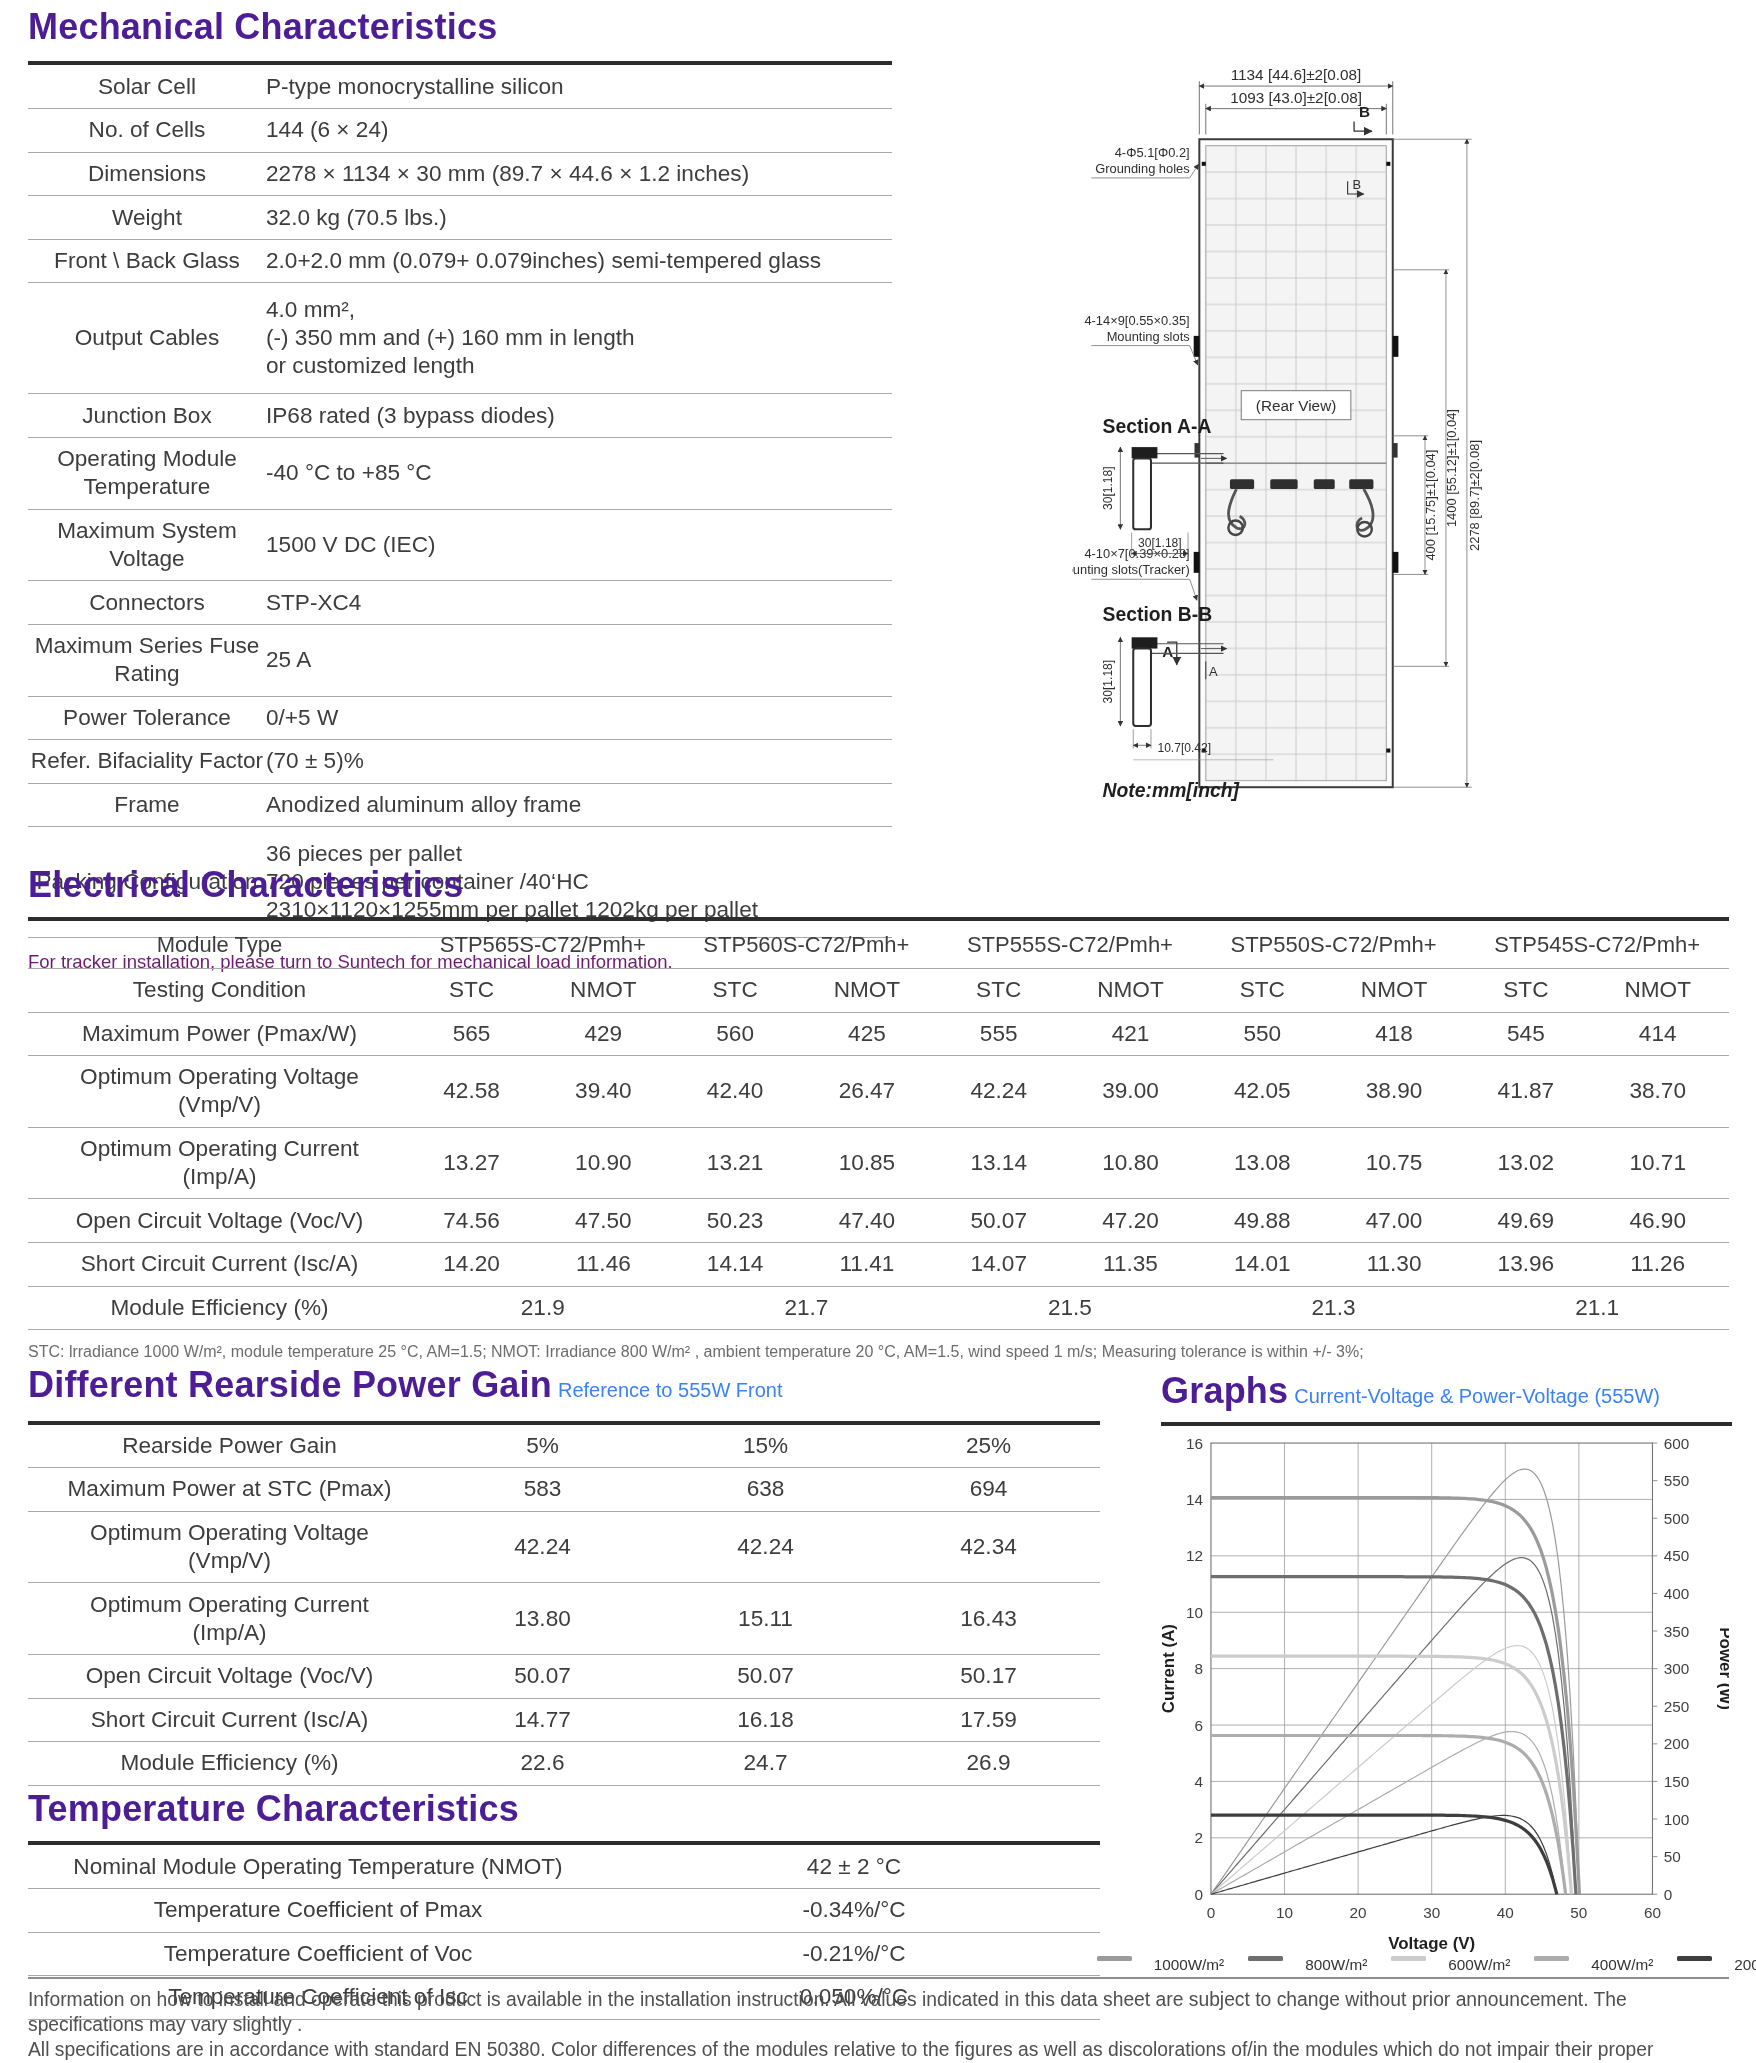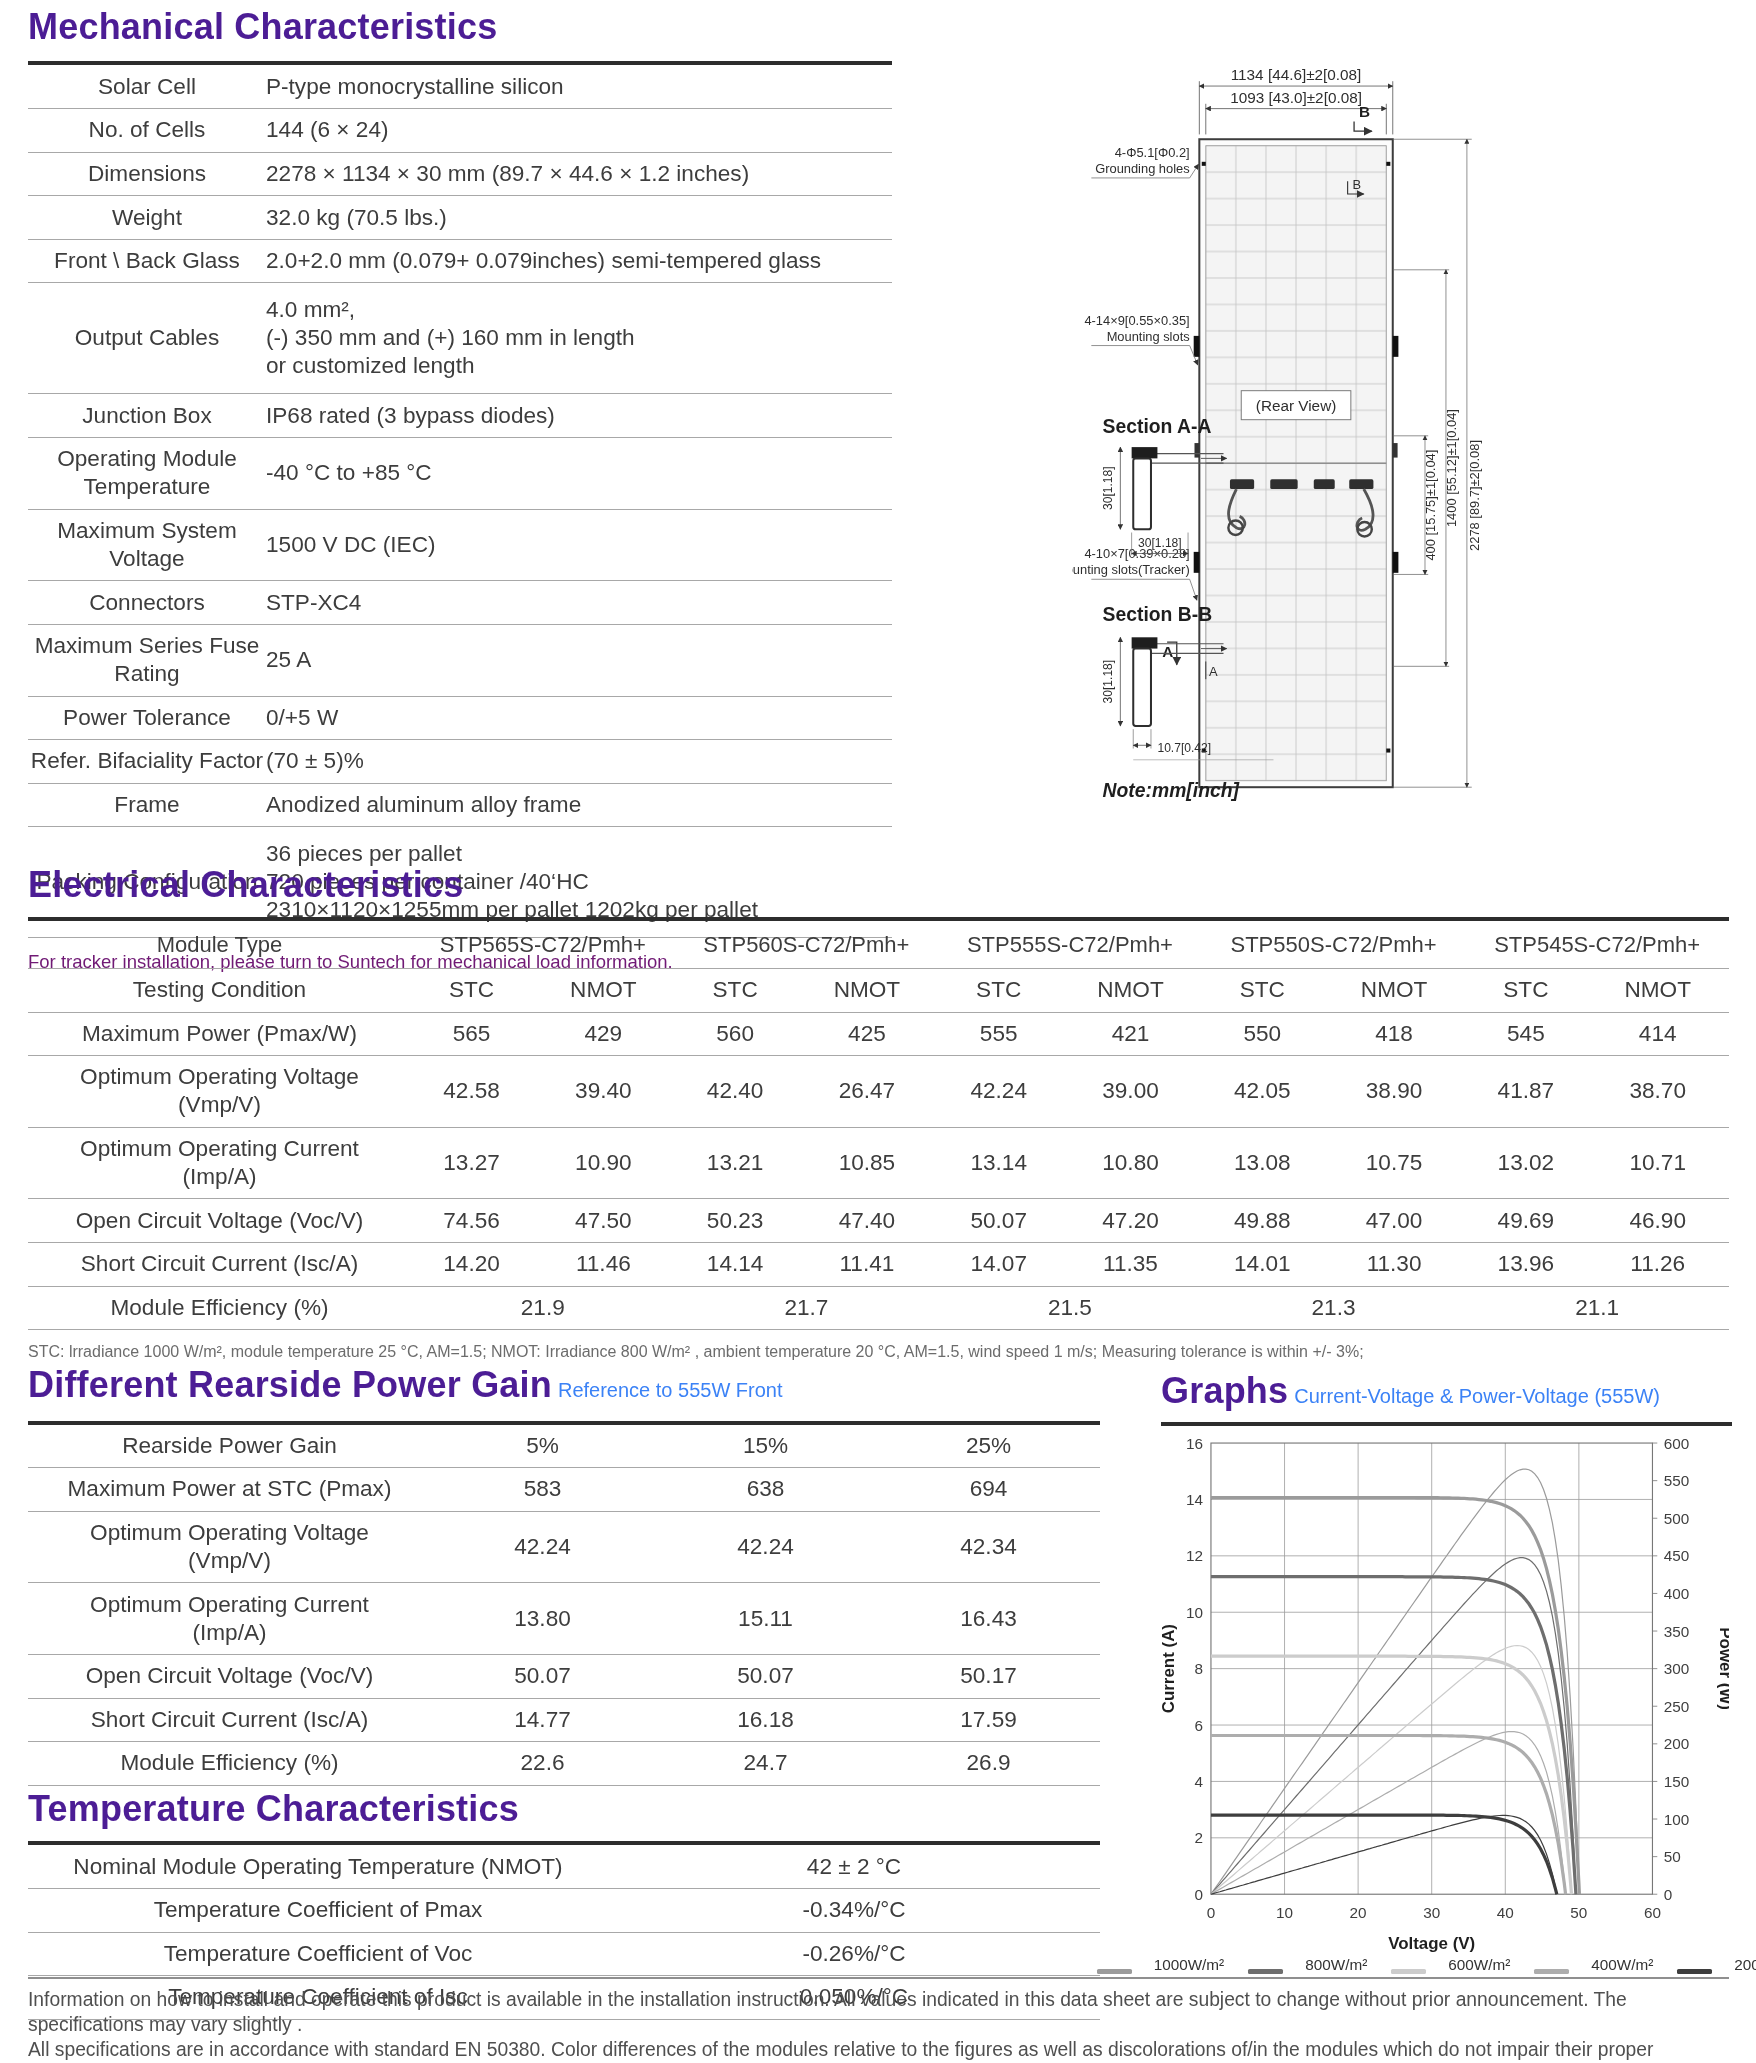--- a/index.html
+++ b/index.html
@@ -27,21 +27,21 @@
   .elec tr.module-row td{padding:9.7px 0;font-size:22px}
   .footnote{font-size:16px;color:#6c6c6c;margin-top:13px}
   .rear-block{left:28px;top:1364px;width:1072px}
   .rear-block table{margin-top:14.5px}
   .graphs-block{left:1161px;top:1370px;width:571px}
   .graphs-rule{height:4px;background:#2d2d2d;margin-top:9.7px}
   #iv-svg{display:block;margin-top:4.8px}
   #iv-svg text.tick{font-size:19px;fill:#3f3f3f}
   #iv-svg text.axis-title{font-size:21px;font-weight:700;fill:#1f1f1f}
   .legend-row{display:flex;justify-content:center;gap:24px;margin-top:1.6px}
-  .legend-item{display:flex;align-items:flex-end;gap:22px}
+  .legend-item{display:flex;align-items:flex-start;gap:22px}
   .legend-swatch{display:inline-block;width:35px;height:4.8px;border-radius:1.6px}
   .legend-label{font-size:15.3px;color:#333}
   .temp-block{left:28px;top:1788px;width:1072px}
   .temp-block table{margin-top:11.3px}
   .temp td{padding:5.6px 0}
   .temp td.lbl{width:580px}
   .footer-block{left:28px;top:1977px;width:1701px}
   .footer-rule{height:1.6px;background:#8f8f8f}
   .footer-text{font-size:19.3px;color:#4f4f4f;line-height:1.28;margin-top:9.7px}
   
@@ -539,21 +539,21 @@
         <tr>
             <td class="lbl">Nominal Module Operating Temperature  (NMOT)</td>
             <td class="num">42 ± 2 °C</td>
           </tr>
         <tr>
             <td class="lbl">Temperature Coefficient of Pmax</td>
             <td class="num">-0.34%/°C</td>
           </tr>
         <tr>
             <td class="lbl">Temperature Coefficient of Voc</td>
-            <td class="num">-0.26%/°C</td>
+            <td class="num">-0.21%/°C</td>
           </tr>
         <tr>
             <td class="lbl">Temperature Coefficient of Isc</td>
             <td class="num">0.050%/°C</td>
           </tr>
       </tbody>
     </table>
   </section>
 
   <footer class="abs footer-block">

